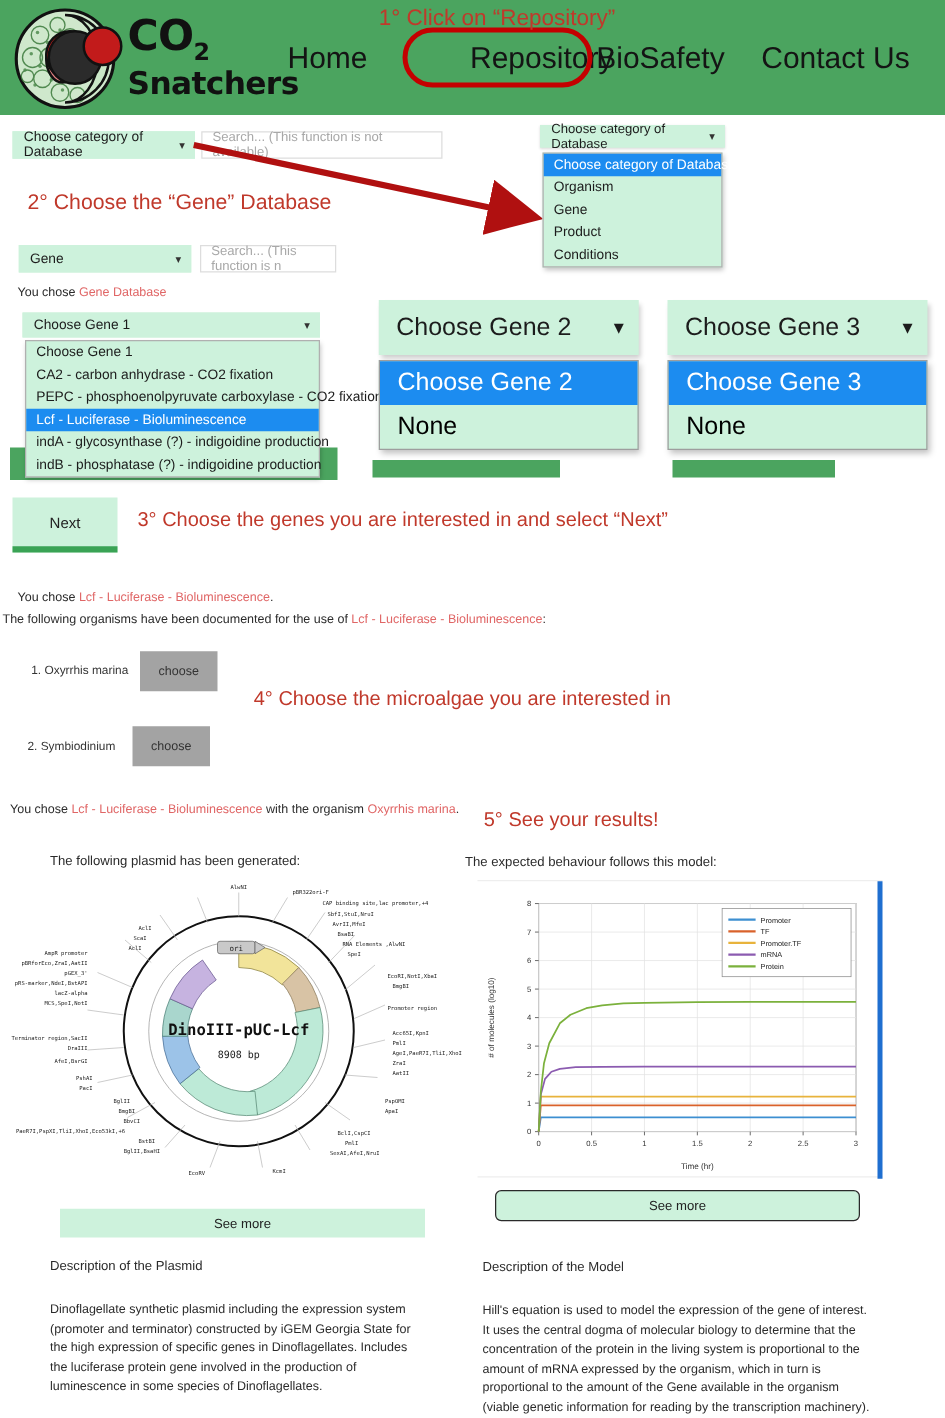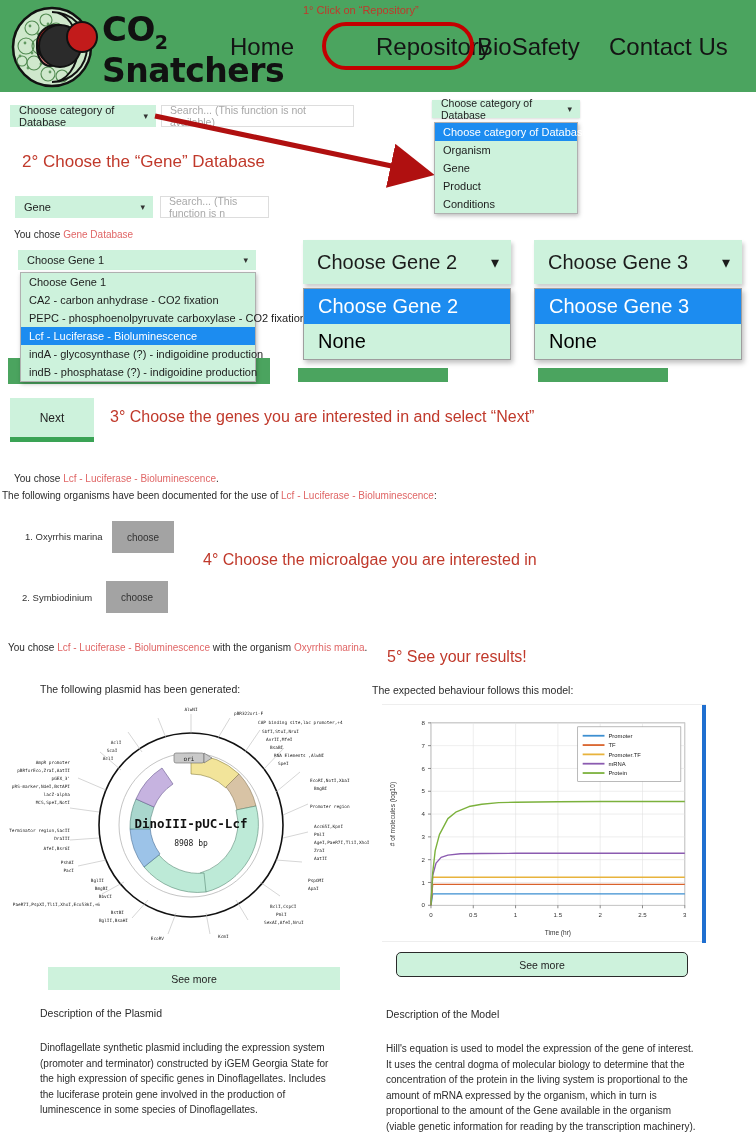--- a/index.html
+++ b/index.html
@@ -19,21 +19,21 @@
   }
   .logo-wrap { position:absolute; left:6px; top:4px; width:210px; height:86px; }
   .logo-mark { position:absolute; left:2px; top:2px; width:100px; height:82px; }
   .logo-text {
     position:absolute; left:96px; top:8px;
     font-family:"DejaVu Sans", sans-serif;
     font-weight:bold; color:#111; line-height:1;
   }
   .logo-co2 { font-size:34px; letter-spacing:-0.5px; }
   .logo-co2 sub { font-size:19px; }
-  .logo-snatchers { font-size:33px; margin-top:2px; display:block; letter-spacing:-0.5px;}
+  .logo-snatchers { font-size:25px; margin-top:2px; display:block; letter-spacing:-0.5px;}
 
   .nav { position:absolute; left:215px; top:26px; width:540px; height:44px; }
   .nav-item {
     position:absolute; top:0; height:42px; line-height:42px;
     font-size:24px; color:#141414; white-space:nowrap;
     font-family:"Liberation Sans", sans-serif;
     cursor:pointer;
   }
   #nav0 { left:15px; }
   #nav1 { left:117px;margin-left:44px; }
@@ -42,21 +42,21 @@
   .nav-highlight {
     position:absolute; left:107px; top:-4px; width:152px; height:48px;
     border:4px solid #c40000; border-radius:24px; pointer-events:none;
   }
 
   .annot {
     position:absolute; color:#c0392b;
     font-family:"Liberation Sans", sans-serif;
     white-space:nowrap;
   }
-  #annot1 { left:303px; top:4px; font-size:11px; }
+  #annot1 { left:303px; top:4px; font-size:18px; }
   #annot2 { left:22px; top:152px; font-size:17px; }
   #annot3 { left:110px; top:408px; font-size:16px; }
   #annot4 { left:203px; top:551px; font-size:16px; }
   #annot5 { left:387px; top:648px; font-size:16px; }
 
   
   .arrow-svg { position:absolute; left:0; top:90px; width:460px; height:110px; pointer-events:none;}
 
   
   .sel {

